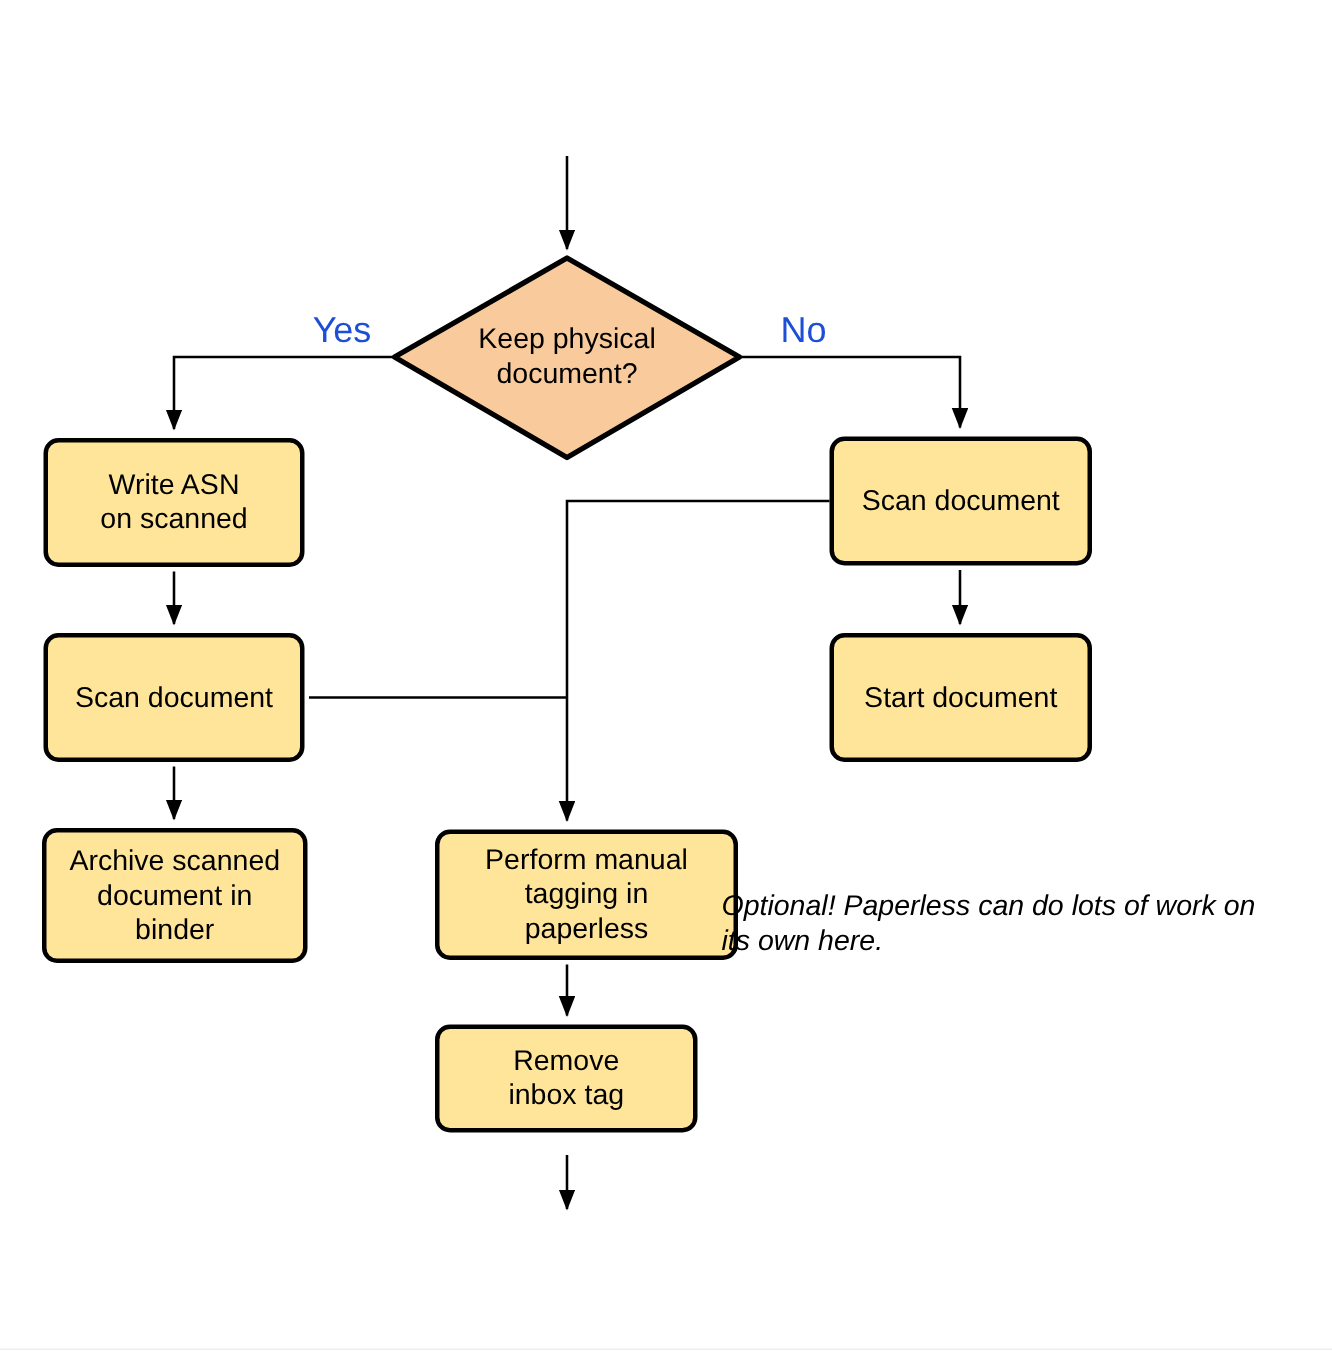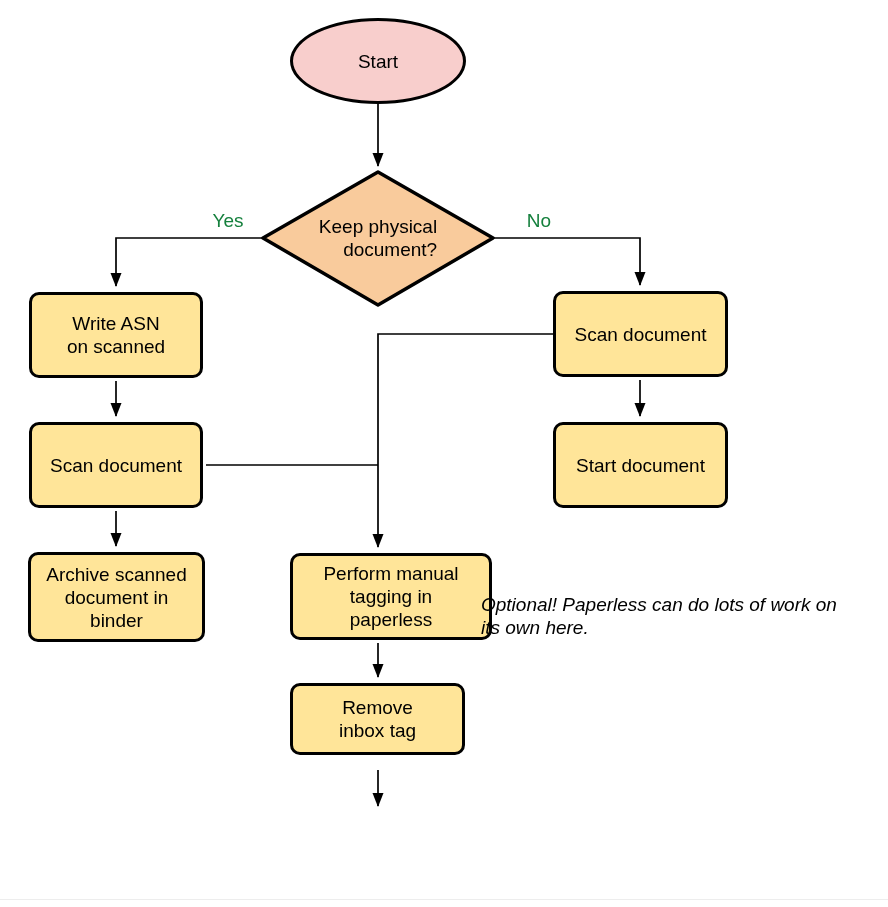--- a/index.html
+++ b/index.html
@@ -42,30 +42,29 @@
     border-radius: 10px;
   }
   .terminator {
     background: #f8cecc;
     border: 3.5px solid #000000;
     border-radius: 50%;
   }
   .decision-text {
     background: transparent;
     border: none;
-    text-align: right;
   }
   .label { white-space: pre-line; }
   .edge-label {
     position: absolute;
     width: 60px;
     text-align: center;
-    font-size: 19px;
+    font-size: 24px;
     line-height: 22px;
-    color: #15803d;
+    color: #1d4ed8;
   }
   .yes-label { left: 198px; top: 210px; }
   .no-label  { left: 491px; top: 210px; text-align: right; }
   .annotation {
     position: absolute;
     left: 481px;
     top: 593px;
     width: 410px;
     font-size: 19px;
     line-height: 23px;
@@ -110,23 +109,20 @@
     <path class="edge" d="M493,238 L640,238 L640,285" marker-end="url(#arrow)"></path>
     <path class="edge" d="M116,381 L116,416" marker-end="url(#arrow)"></path>
     <path class="edge" d="M116,511 L116,546" marker-end="url(#arrow)"></path>
     <path class="edge" d="M640,380 L640,416" marker-end="url(#arrow)"></path>
     <path class="edge" d="M553,334 L378,334 L378,547" marker-end="url(#arrow)"></path>
     <path class="edge" d="M206,465 L378,465"></path>
     <path class="edge" d="M378,643 L378,677" marker-end="url(#arrow)"></path>
     <path class="edge" d="M378,770 L378,806" marker-end="url(#arrow)"></path>
   </svg>
 
-  <div class="node terminator n-start">
-    <span class="label">Start</span>
-  </div>
 
   <div class="node decision-text n-decision">
     <span class="label">Keep physical
 document?</span>
   </div>
 
   <div class="edge-label yes-label">Yes</div>
   <div class="edge-label no-label">No</div>
 
   <div class="node process n-write">

